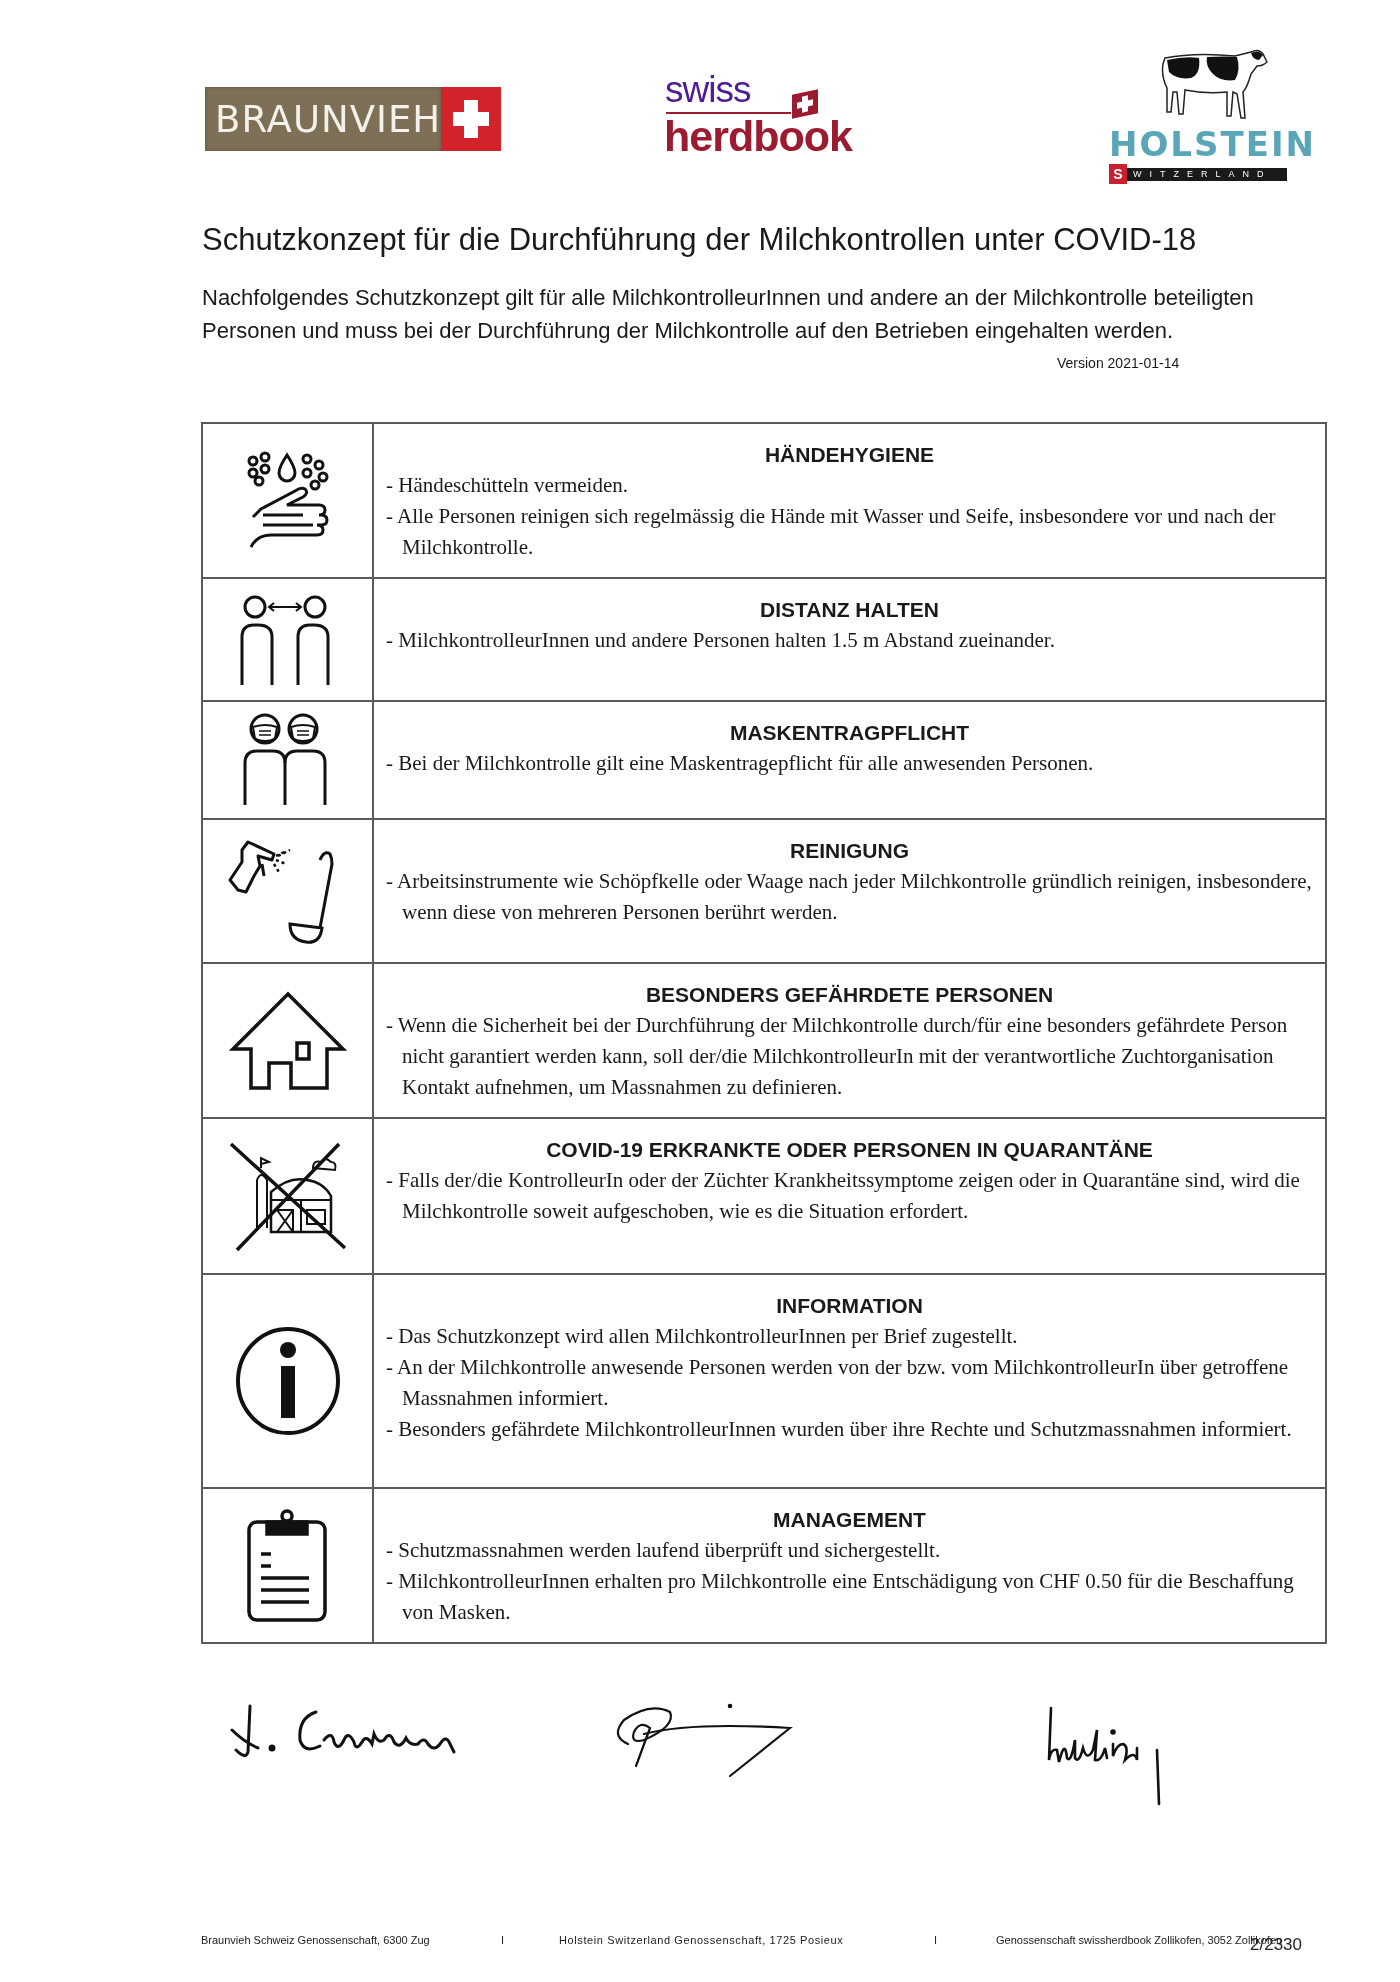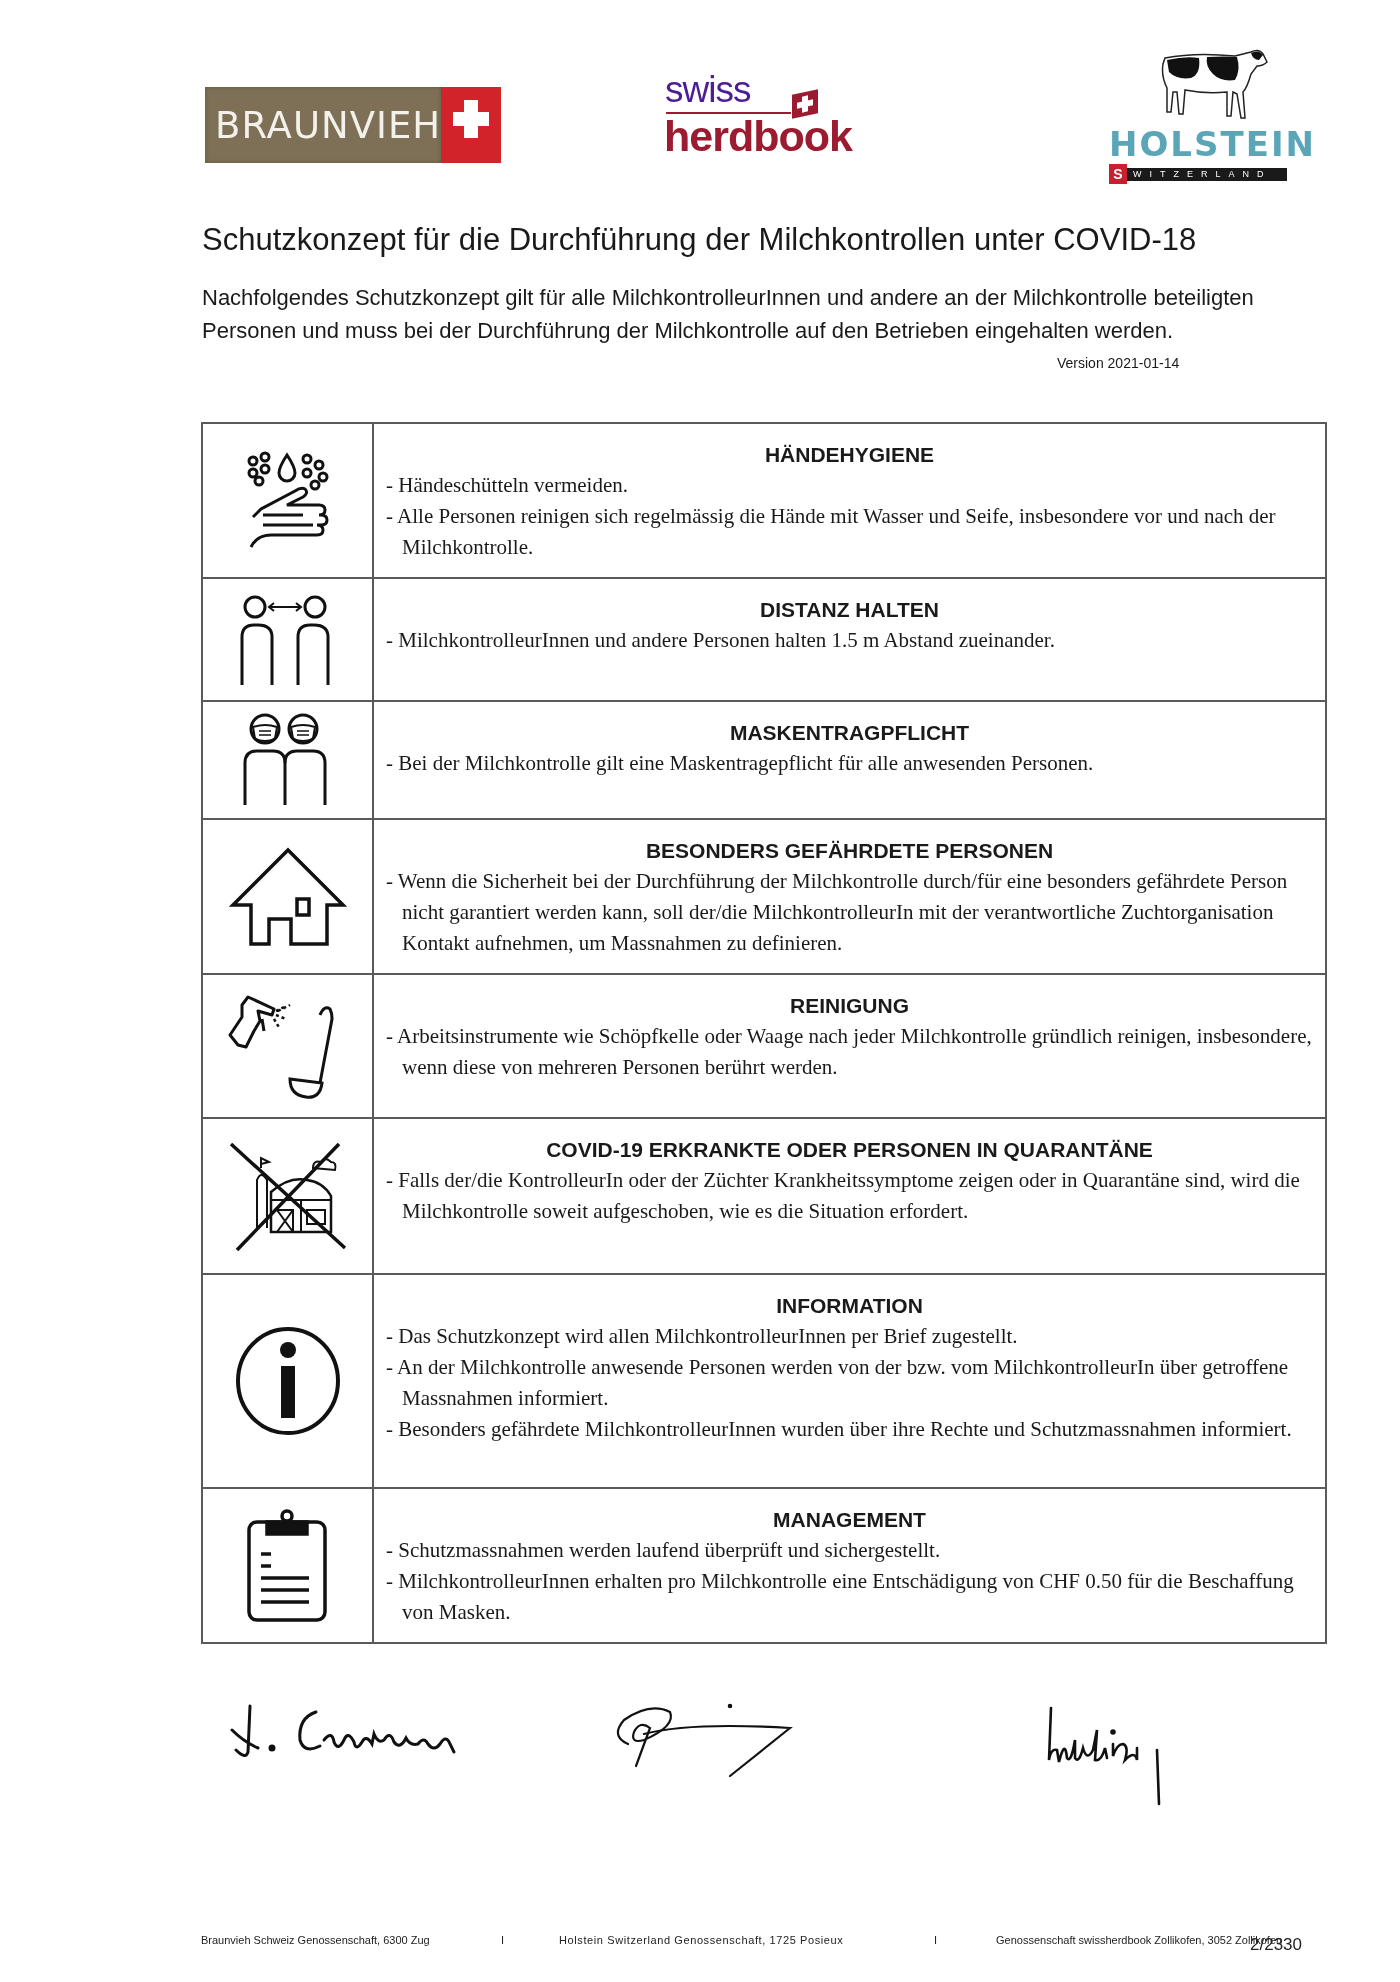--- a/index.html
+++ b/index.html
@@ -1,21 +1,21 @@
 <!DOCTYPE html>
 <html><head>
 <meta charset="utf-8">
 <style>
   html, body { margin: 0; padding: 0; background: #ffffff; }
   body { width: 1400px; height: 1982px; position: relative; overflow: hidden;
          font-family: "Liberation Sans", sans-serif; color: #1a1a1a; }
   .abs { position: absolute; }
 
   
-  .logo-braunvieh { left: 205px; top: 87px; width: 296px; height: 76px; display: flex; text-align: center; }
+  .logo-braunvieh { left: 205px; top: 87px; width: 296px; height: 64px; display: flex; text-align: center; }
   .bv-text { flex: 1; background: #7d7056; color: #f4f1ea; font-family: "DejaVu Sans", sans-serif;
              font-size: 37px; letter-spacing: 1px; display: flex; align-items: center; padding-left: 10px;
              box-shadow: inset 0 0 4px rgba(0,0,0,0.25); }
   .bv-cross { width: 62px; background: #d2232a; position: relative; }
   .bv-cross::before, .bv-cross::after { content: ""; position: absolute; background: #fff; }
   .bv-cross::before { left: 23px; top: 13px; width: 14px; height: 38px; }
   .bv-cross::after { left: 12px; top: 25px; width: 36px; height: 14px; }
 
   .logo-herdbook { left: 664px; top: 70px; width: 210px; height: 90px; }
   .hb-swiss { position: absolute; left: 1px; top: 0px; font-size: 37px; color: #4c1d95; letter-spacing: -1px;
@@ -145,46 +145,46 @@
           <path d="M4 92 L4 50 Q4 38 16 38 L32 38 Q44 38 44 50 L44 92"></path>
           <path d="M44 50 Q44 38 56 38 L72 38 Q84 38 84 50 L84 92"></path>
         </svg>
       </td>
       <td class="text-cell">
         <div class="rule-title">MASKENTRAGPFLICHT</div>
         <div class="rule-line">- Bei der Milchkontrolle gilt eine Maskentragepflicht für alle anwesenden Personen.</div>
       </td>
     </tr>
 
-    <tr style="height:155px">
-      <td class="icon-cell">
-        <svg width="118" height="100" viewBox="0 0 118 100" fill="none" stroke="#111" stroke-width="3.5">
-          <path d="M59 3 L114 58 L98 58 L98 97 L62 97 L62 72 L40 72 L40 97 L22 97 L22 58 L4 58 Z" stroke-linejoin="miter"></path>
-          <rect x="68" y="52" width="12" height="16"></rect>
-        </svg>
-      </td>
-      <td class="text-cell">
-        <div class="rule-title">BESONDERS GEFÄHRDETE PERSONEN</div>
-        <div class="rule-line">- Wenn die Sicherheit bei der Durchführung der Milchkontrolle durch/für eine besonders gefährdete Person nicht garantiert werden kann, soll der/die MilchkontrolleurIn mit der verantwortliche Zuchtorganisation Kontakt aufnehmen, um Massnahmen zu definieren.</div>
-      </td>
-    </tr>
-
     <tr style="height:144px">
       <td class="icon-cell">
         <svg width="120" height="110" viewBox="0 0 120 110" fill="none" stroke="#111" stroke-width="3">
           <path d="M20 6 L46 18 L44 24 L30 20 L32 30 L26 40 L18 56 L10 54 L2 44 L14 26 L14 14 Z" stroke-linejoin="round"></path>
           <path d="M34 28 L36 40"></path>
           <path d="M48 20 L56 16 M48 24 L58 28 M46 28 L52 38 M50 20 L62 14" stroke-dasharray="3 3" stroke-width="2.5"></path>
           <path d="M92 24 Q96 14 102 18 Q104 22 104 28 L92 92"></path>
           <path d="M62 88 L94 92 Q92 108 78 106 Q62 104 62 88 Z"></path>
         </svg>
       </td>
       <td class="text-cell">
         <div class="rule-title">REINIGUNG</div>
         <div class="rule-line">- Arbeitsinstrumente wie Schöpfkelle oder Waage nach jeder Milchkontrolle gründlich reinigen, insbesondere, wenn diese von mehreren Personen berührt werden.</div>
+      </td>
+    </tr>
+
+    <tr style="height:155px">
+      <td class="icon-cell">
+        <svg width="118" height="100" viewBox="0 0 118 100" fill="none" stroke="#111" stroke-width="3.5">
+          <path d="M59 3 L114 58 L98 58 L98 97 L62 97 L62 72 L40 72 L40 97 L22 97 L22 58 L4 58 Z" stroke-linejoin="miter"></path>
+          <rect x="68" y="52" width="12" height="16"></rect>
+        </svg>
+      </td>
+      <td class="text-cell">
+        <div class="rule-title">BESONDERS GEFÄHRDETE PERSONEN</div>
+        <div class="rule-line">- Wenn die Sicherheit bei der Durchführung der Milchkontrolle durch/für eine besonders gefährdete Person nicht garantiert werden kann, soll der/die MilchkontrolleurIn mit der verantwortliche Zuchtorganisation Kontakt aufnehmen, um Massnahmen zu definieren.</div>
       </td>
     </tr>
 
     <tr style="height:156px">
       <td class="icon-cell">
         <svg width="122" height="112" viewBox="0 0 122 112" fill="none" stroke="#111" stroke-width="2.5">
           <path d="M30 88 L30 40 Q34 30 40 40 L40 88 M34 28 L34 18 L42 22 L34 24" stroke-width="2"></path>
           <path d="M44 52 Q62 36 80 40 Q96 42 104 56 L104 92 L44 92 Z"></path>
           <path d="M44 60 L104 60 M74 60 L74 92 M80 70 L98 70 L98 84 L80 84 Z M50 70 L66 70 L66 92 M50 70 L66 92 M66 70 L50 92" stroke-width="2"></path>
           <path d="M86 28 Q86 20 94 22 Q98 16 104 22 Q110 22 108 30 Z" stroke-width="2"></path>

